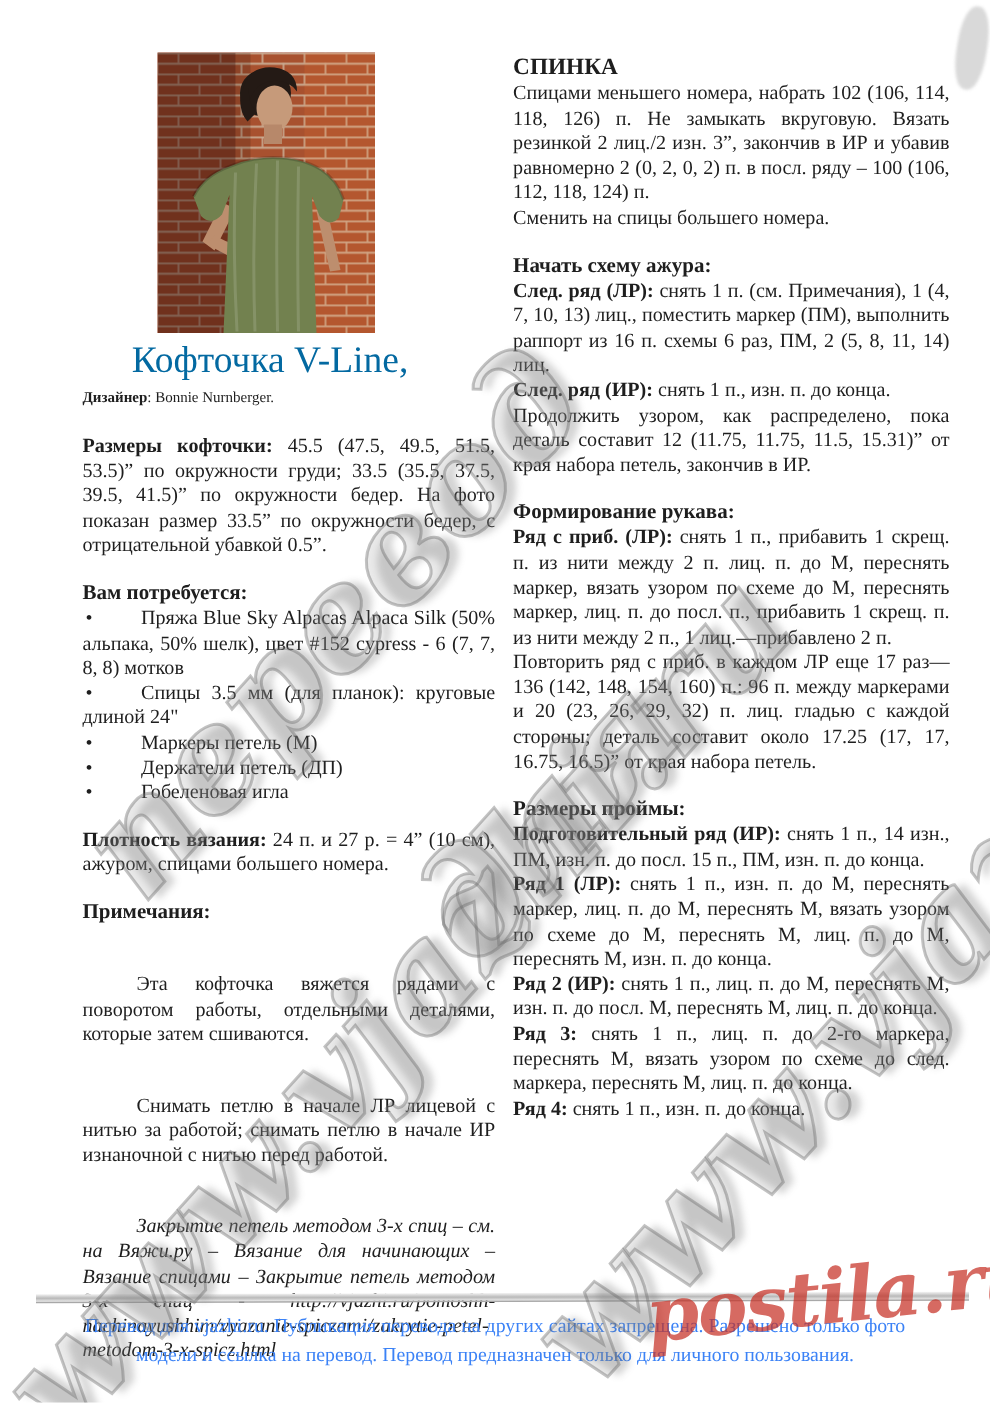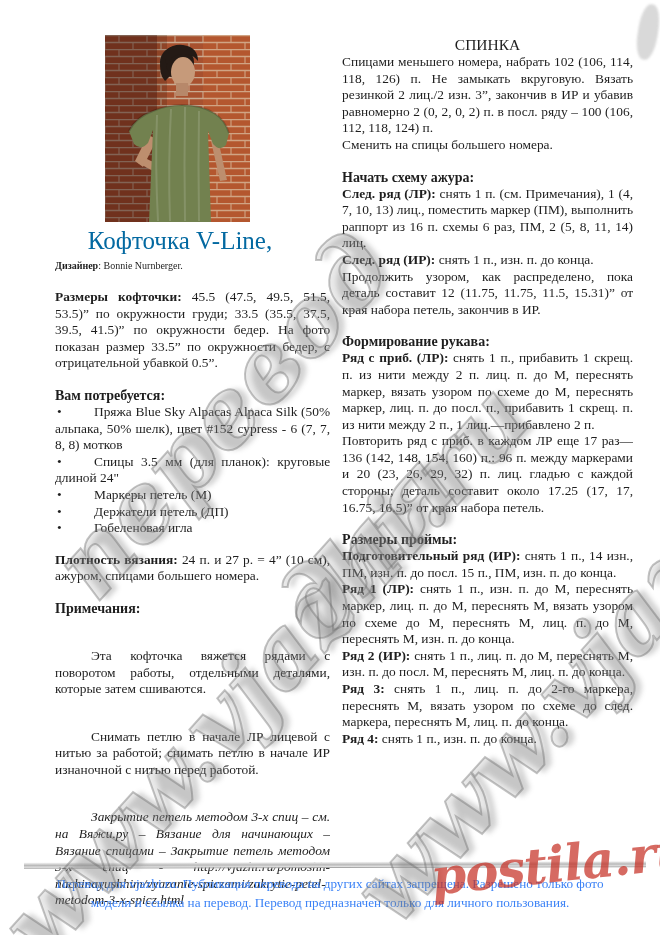--- a/index.html
+++ b/index.html
@@ -9,21 +9,21 @@
   }
   .page{position:absolute;inset:0;}
   .columns{position:absolute;left:55px;top:35px;width:578px;display:flex;gap:12px;}
   .col-left{width:278px;}
   .col-right{width:294px;}
   p{margin:0;}
   .body-text{font-size:13.4px;line-height:16.6px;text-align:justify;}
   .lead{font-weight:bold;}
   .sec{margin-top:15px;}
   .h{font-weight:bold;font-size:14px;line-height:17px;text-align:left;}
-  .h-big{font-weight:normal;font-size:15.5px;line-height:19px;text-align:center;}
+  .h-big{font-weight:bold;font-size:15.5px;line-height:19px;text-align:left;}
   
   .photo-wrap{width:145px;height:187px;margin-left:50px;overflow:hidden;background:#9c4a30;}
   .title-block{width:250px;margin-top:5px;text-align:center;color:#0369a1;
     font-size:25px;line-height:27px;}
   .designer{margin-top:3px;font-size:10px;line-height:17px;}
   .bullet-item .bullet{display:inline-block;width:37px;padding-left:2px;}
   .indent{text-indent:36px;margin-top:31px;}
   .url-par{overflow-wrap:break-word;font-style:italic;}
   
   .rule{position:absolute;left:24px;right:14px;top:862px;height:5px;

